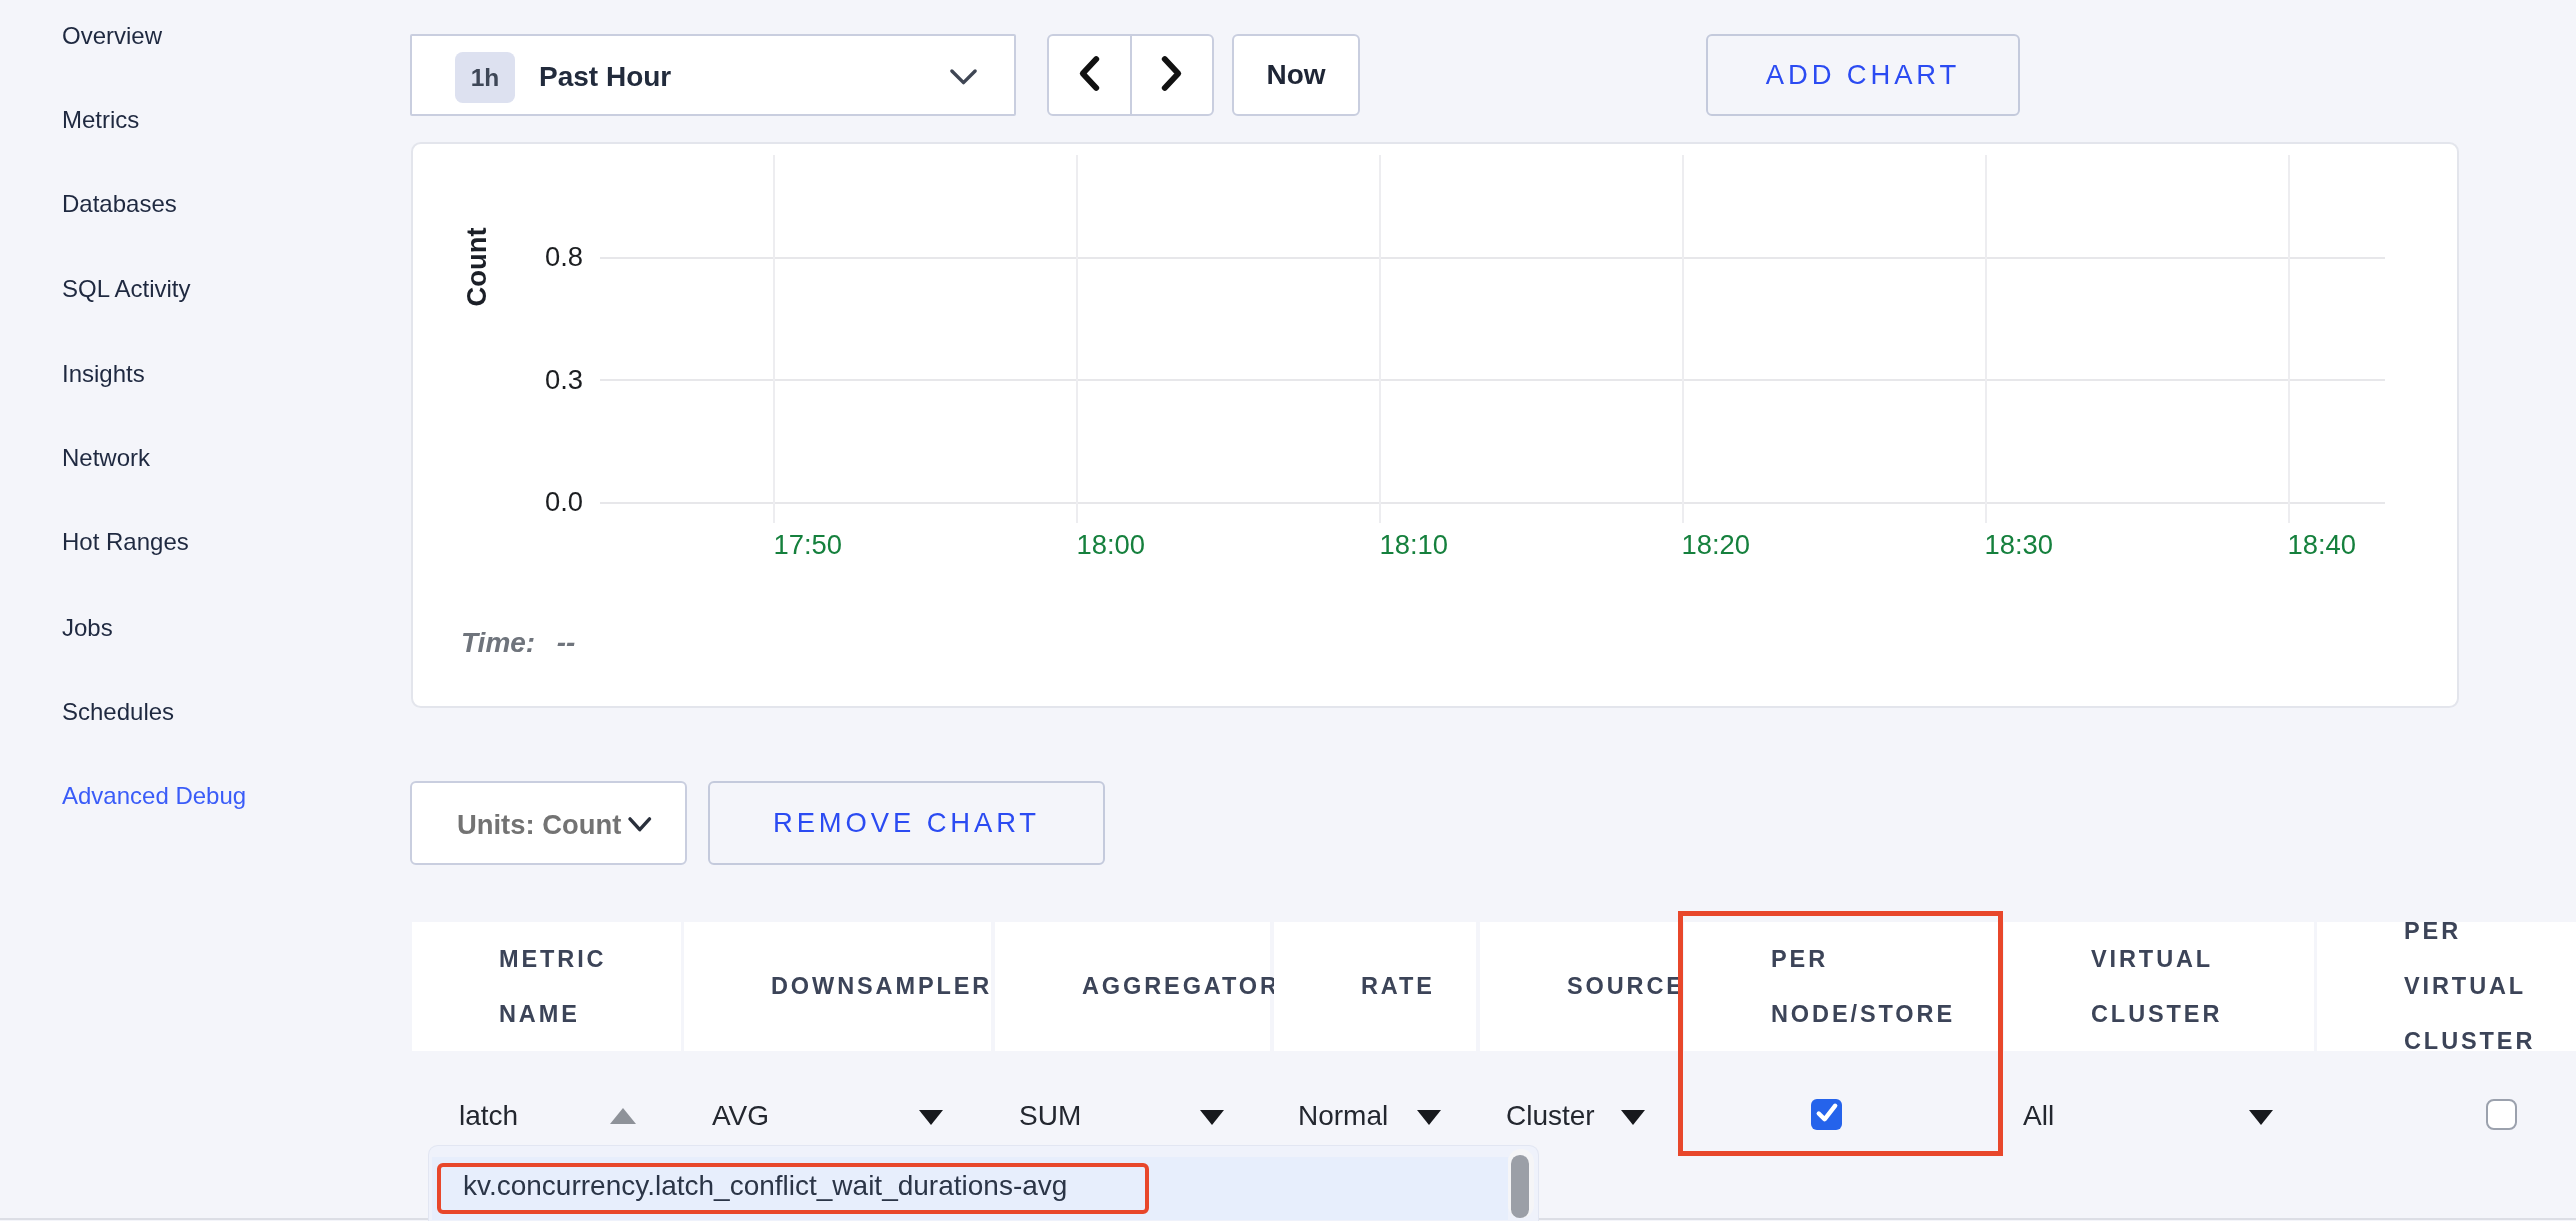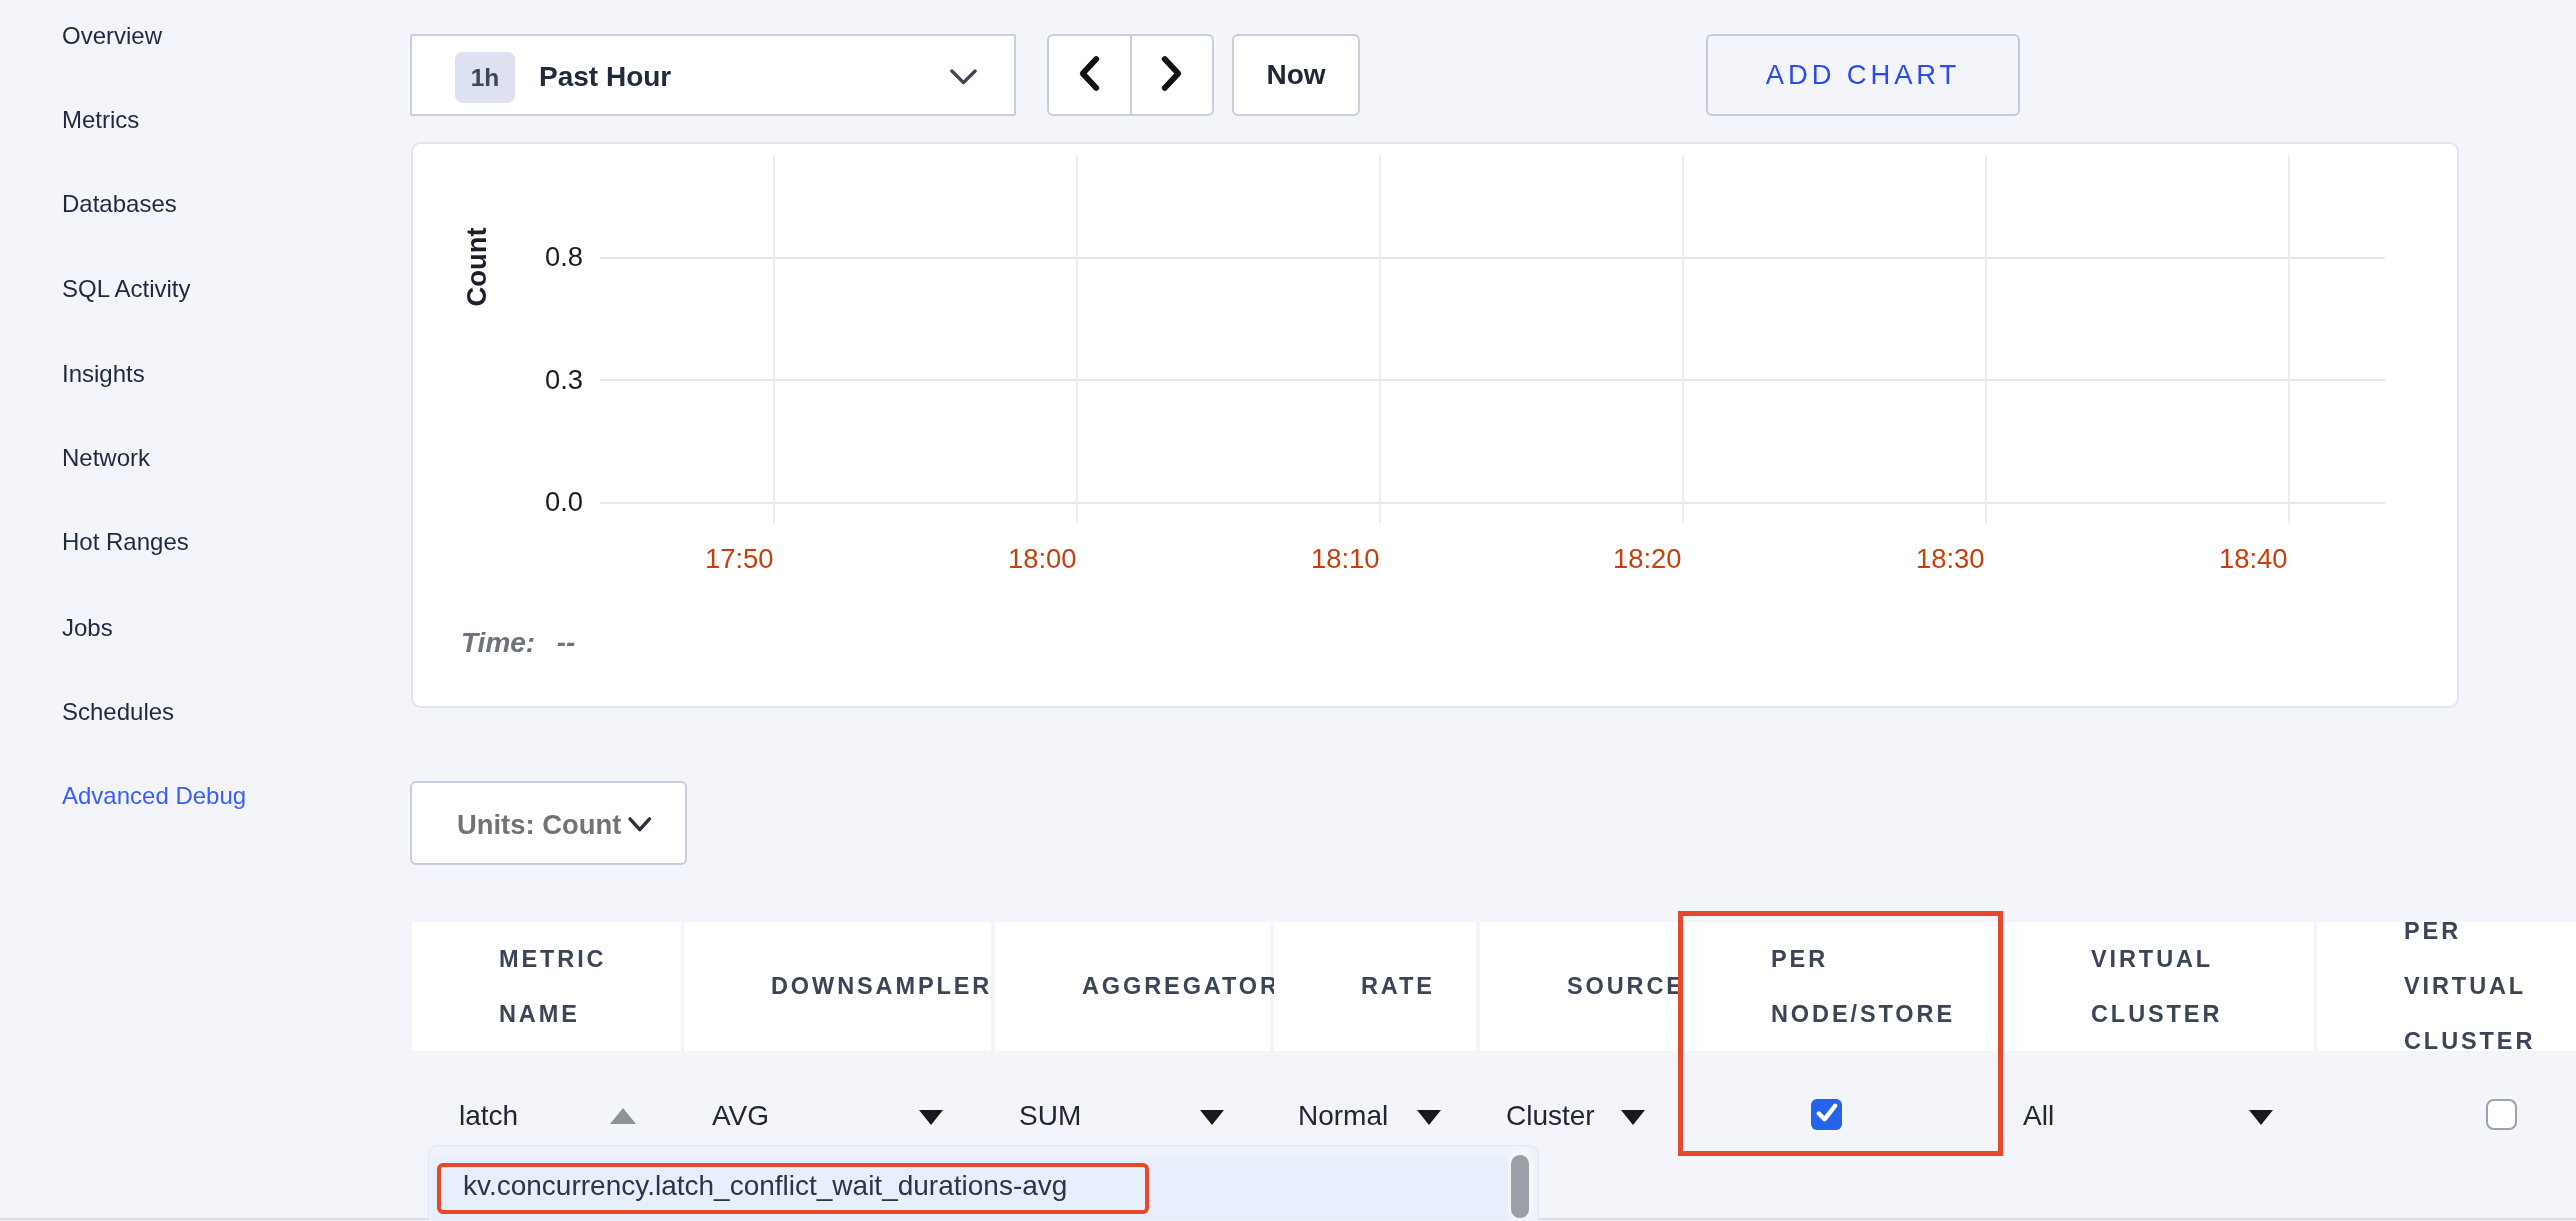--- a/index.html
+++ b/index.html
@@ -22,21 +22,21 @@
   .now-btn{left:1232px;top:34px;width:128px;height:82px;background:#fff;border:2px solid #c9cedf;border-radius:5.9px;box-sizing:border-box;font-size:28px;font-weight:bold;color:#1f2636;display:flex;align-items:center;justify-content:center;cursor:pointer;}
   .outline-btn{border:2px solid #c4cadc;border-radius:5.9px;box-sizing:border-box;background:transparent;font-size:27.4px;font-weight:500;letter-spacing:3.9px;color:#2b4bf2;display:flex;align-items:center;justify-content:center;cursor:pointer;}
   .add-chart{left:1706px;top:34px;width:314px;height:82px;text-align:right;}
 
   
   .chart-panel{left:411px;top:142px;width:2048px;height:566px;background:#fff;border:2px solid #e3e5ec;border-radius:9.8px;box-sizing:border-box;}
   .y-axis-label{left:446px;top:267px;transform:translate(-50%,-50%) rotate(-90deg);transform-origin:center;font-size:27.4px;font-weight:bold;color:#1b1f27;left:477px;}
   .ytick{width:88px;text-align:right;font-size:27.4px;color:#1c1e21;line-height:33px;}
   .hgrid{height:2px;background:#e7e7ea;left:600px;width:1785px;}
   .vgrid{width:2px;background:#ededf0;top:155px;height:368px;}
-  .xtick{width:137px;text-align:left;font-size:27.4px;color:#c2410c;top:543px;}
+  .xtick{width:137px;text-align:right;font-size:27.4px;color:#15803d;top:529px;}
   .time-row{left:461px;top:627px;font-size:28px;font-weight:bold;color:#6f747c;font-style:italic;}
   .time-row .val{margin-left:21.6px;font-weight:bold;color:#6f747c;}
 
   
   .units-btn{left:410px;top:781px;width:277px;height:84px;background:#fff;border:2px solid #c9cedf;border-radius:5.9px;box-sizing:border-box;cursor:pointer;}
   .units-btn .u-label{position:absolute;left:45px;top:0;height:84px;line-height:84px;font-size:27.4px;font-weight:bold;color:#737373;}
   .units-btn .chev{position:absolute;right:33px;top:33px;}
   .remove-chart{left:708px;top:781px;width:397px;height:84px;}
 
   
@@ -141,20 +141,21 @@
 
   <div class="abs units-btn">
     <span class="u-label">Units: Count</span>
     <span class="chev">
       <svg width="25.5" height="17.6" viewBox="0 0 26 18">
           <polyline points="3,3 13,14 23,3" fill="none" stroke="#2a303c" stroke-width="3.5" stroke-linecap="round" stroke-linejoin="round"></polyline>
         </svg>
     </span>
   </div>
 
+  <div class="abs outline-btn remove-chart">REMOVE CHART</div>
 
   <div class="abs hcell" style="left:412px;width:269px">
       <span style="max-width:167px">METRIC NAME</span>
     </div>
   <div class="abs hcell" style="left:684px;width:307px">
       <span>DOWNSAMPLER</span>
     </div>
   <div class="abs hcell" style="left:995px;width:275px">
       <span>AGGREGATOR</span>
     </div>

